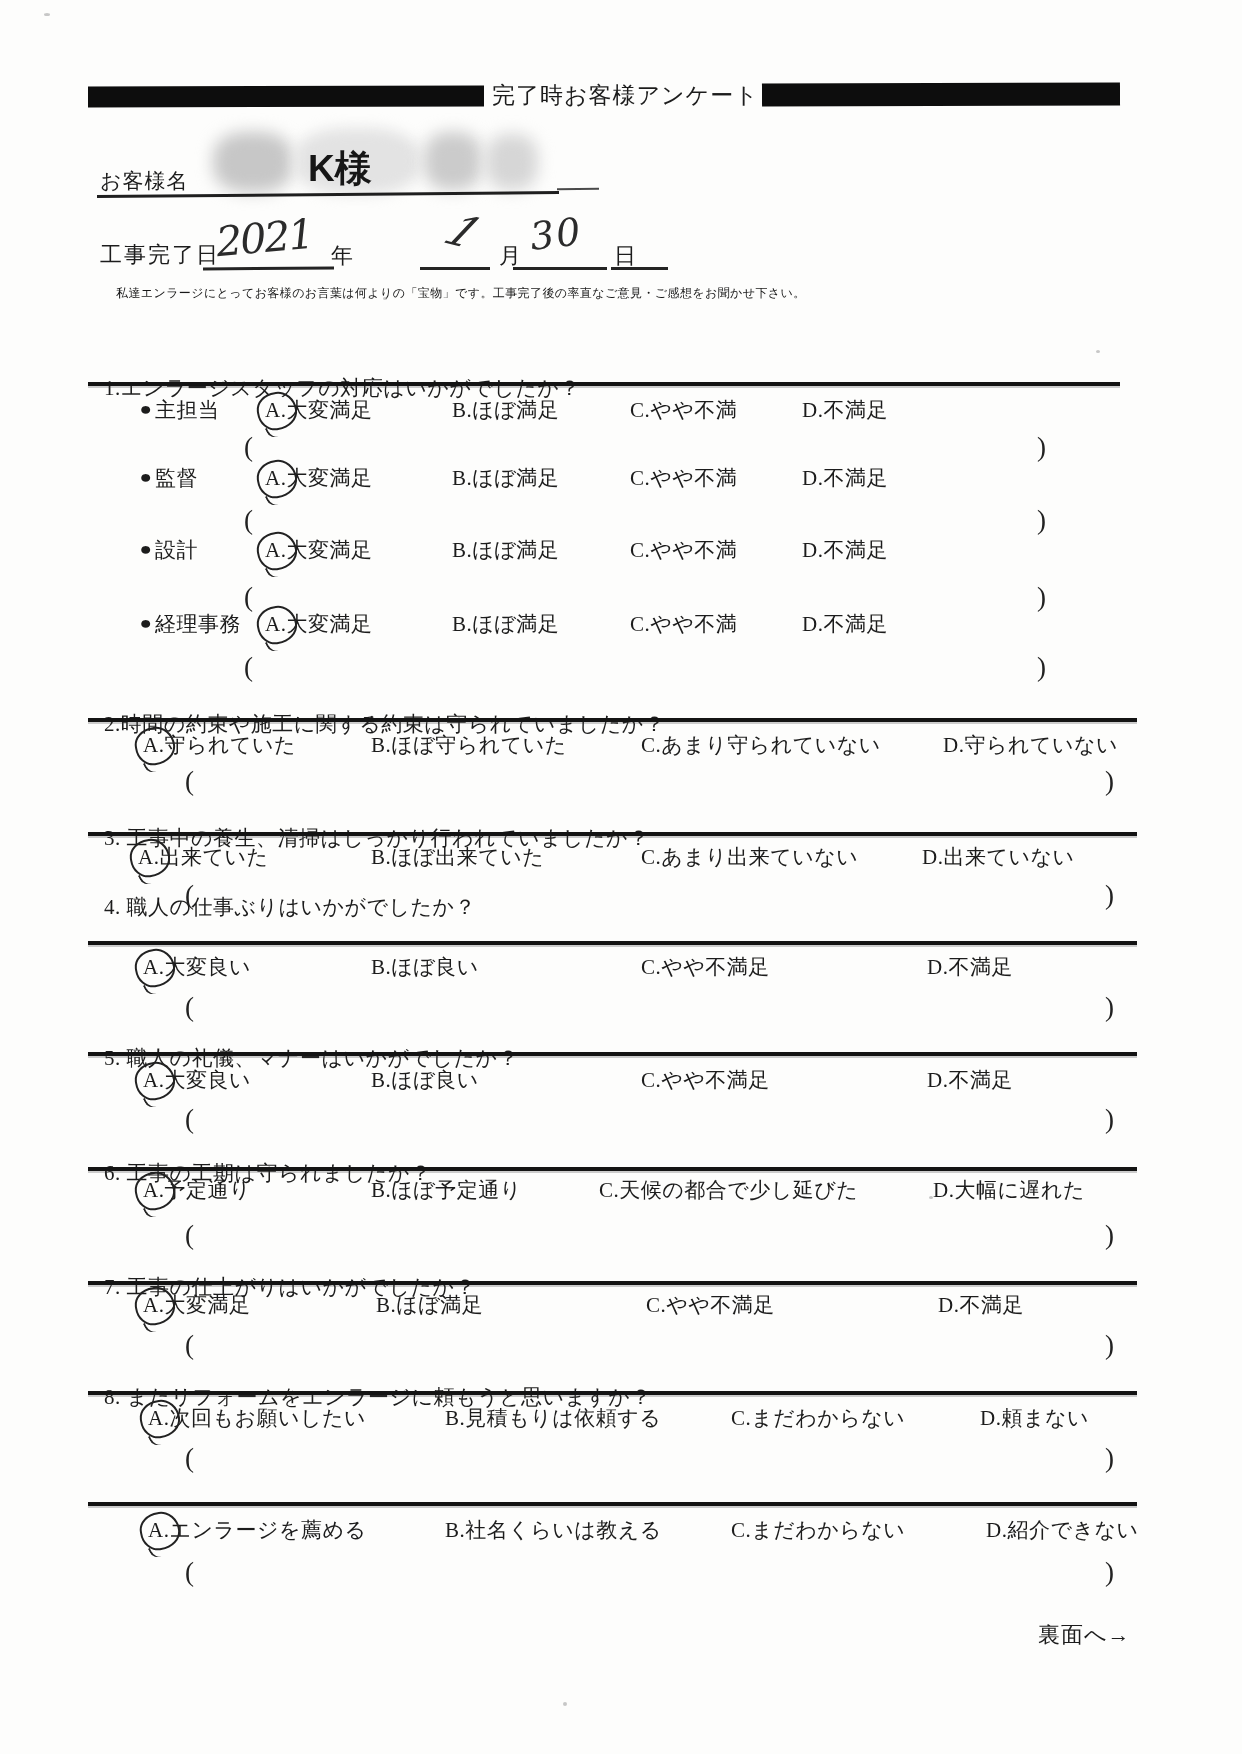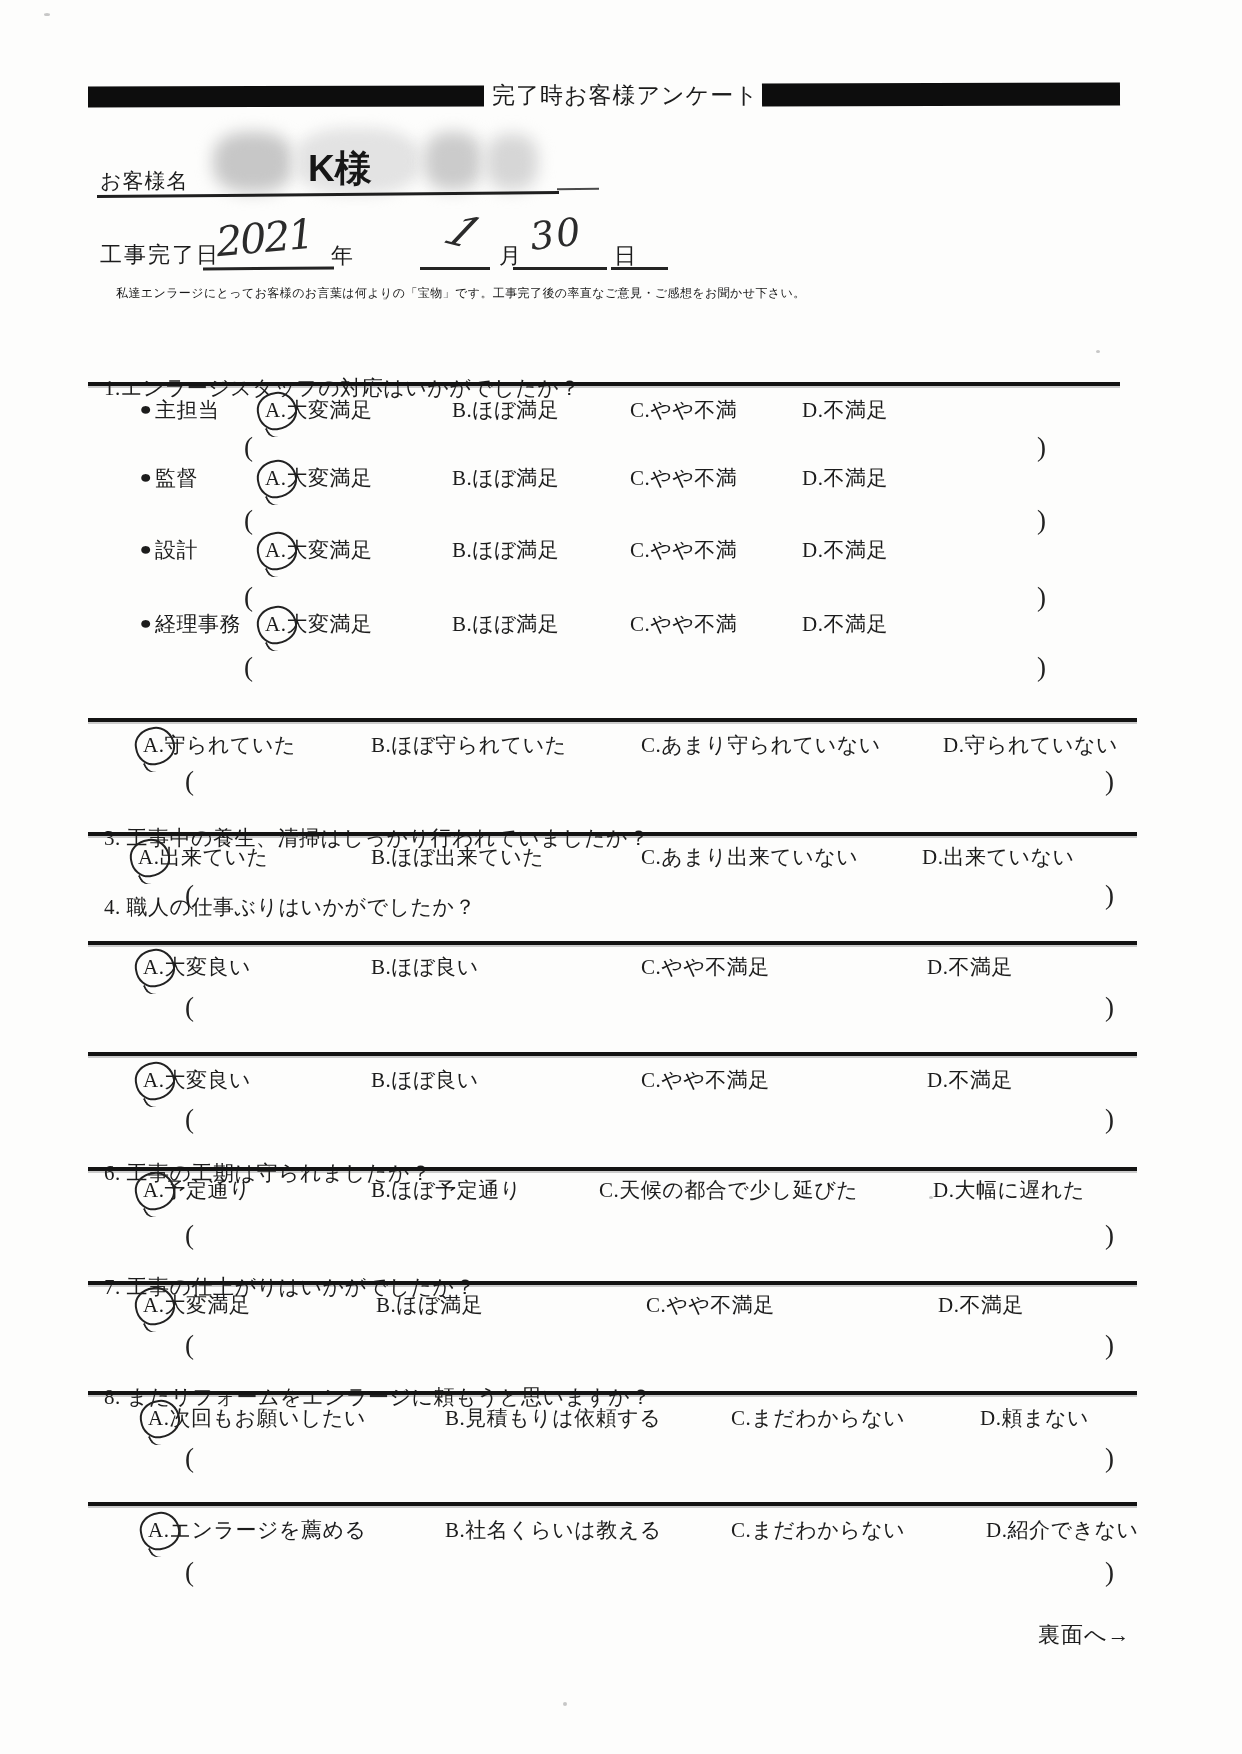--- a/index.html
+++ b/index.html
@@ -120,20 +120,21 @@
         <span class="paren" style="left: 1037px; top: 582px;">)</span>
         <span class="row-label" style="left: 140px; top: 610px;"><span class="bullet">●</span><span>経理事務</span></span>
         <span class="opt" style="left: 265px; top: 610px;"><span class="key circled">A.</span><span class="txt">大変満足</span></span>
         <span class="opt" style="left: 452px; top: 610px;"><span class="key">B.</span><span class="txt">ほぼ満足</span></span>
         <span class="opt" style="left: 630px; top: 610px;"><span class="key">C.</span><span class="txt">やや不満</span></span>
         <span class="opt" style="left: 802px; top: 610px;"><span class="key">D.</span><span class="txt">不満足</span></span>
         <span class="paren" style="left: 244px; top: 652px;">(</span>
         <span class="paren" style="left: 1037px; top: 652px;">)</span>
       </section>
       <section class="qblock">
+        <h2 class="q-title" style="top: 694px;">2.時間の約束や施工に関する約束は守られていましたか？</h2>
         <div class="q-rule" style="top: 718px; width: 1049px;"></div>
         <span class="opt" style="left: 143px; top: 731px;"><span class="key circled">A.</span><span class="txt">守られていた</span></span>
         <span class="opt" style="left: 371px; top: 731px;"><span class="key">B.</span><span class="txt">ほぼ守られていた</span></span>
         <span class="opt" style="left: 641px; top: 731px;"><span class="key">C.</span><span class="txt">あまり守られていない</span></span>
         <span class="opt" style="left: 943px; top: 731px;"><span class="key">D.</span><span class="txt">守られていない</span></span>
         <span class="paren" style="left: 185px; top: 766px;">(</span>
         <span class="paren" style="left: 1105px; top: 766px;">)</span>
       </section>
       <section class="qblock">
         <h2 class="q-title" style="top: 808px;">3. 工事中の養生、清掃はしっかり行われていましたか？</h2>
@@ -149,20 +150,21 @@
         <h2 class="q-title" style="top: 877px;">4. 職人の仕事ぶりはいかがでしたか？</h2>
         <div class="q-rule" style="top: 941px; width: 1049px;"></div>
         <span class="opt" style="left: 143px; top: 953px;"><span class="key circled">A.</span><span class="txt">大変良い</span></span>
         <span class="opt" style="left: 371px; top: 953px;"><span class="key">B.</span><span class="txt">ほぼ良い</span></span>
         <span class="opt" style="left: 641px; top: 953px;"><span class="key">C.</span><span class="txt">やや不満足</span></span>
         <span class="opt" style="left: 927px; top: 953px;"><span class="key">D.</span><span class="txt">不満足</span></span>
         <span class="paren" style="left: 185px; top: 992px;">(</span>
         <span class="paren" style="left: 1105px; top: 992px;">)</span>
       </section>
       <section class="qblock">
+        <h2 class="q-title" style="top: 1028px;">5. 職人の礼儀、マナーはいかがでしたか？</h2>
         <div class="q-rule" style="top: 1052px; width: 1049px;"></div>
         <span class="opt" style="left: 143px; top: 1066px;"><span class="key circled">A.</span><span class="txt">大変良い</span></span>
         <span class="opt" style="left: 371px; top: 1066px;"><span class="key">B.</span><span class="txt">ほぼ良い</span></span>
         <span class="opt" style="left: 641px; top: 1066px;"><span class="key">C.</span><span class="txt">やや不満足</span></span>
         <span class="opt" style="left: 927px; top: 1066px;"><span class="key">D.</span><span class="txt">不満足</span></span>
         <span class="paren" style="left: 185px; top: 1104px;">(</span>
         <span class="paren" style="left: 1105px; top: 1104px;">)</span>
       </section>
       <section class="qblock">
         <h2 class="q-title" style="top: 1143px;">6. 工事の工期は守られましたか？</h2>

